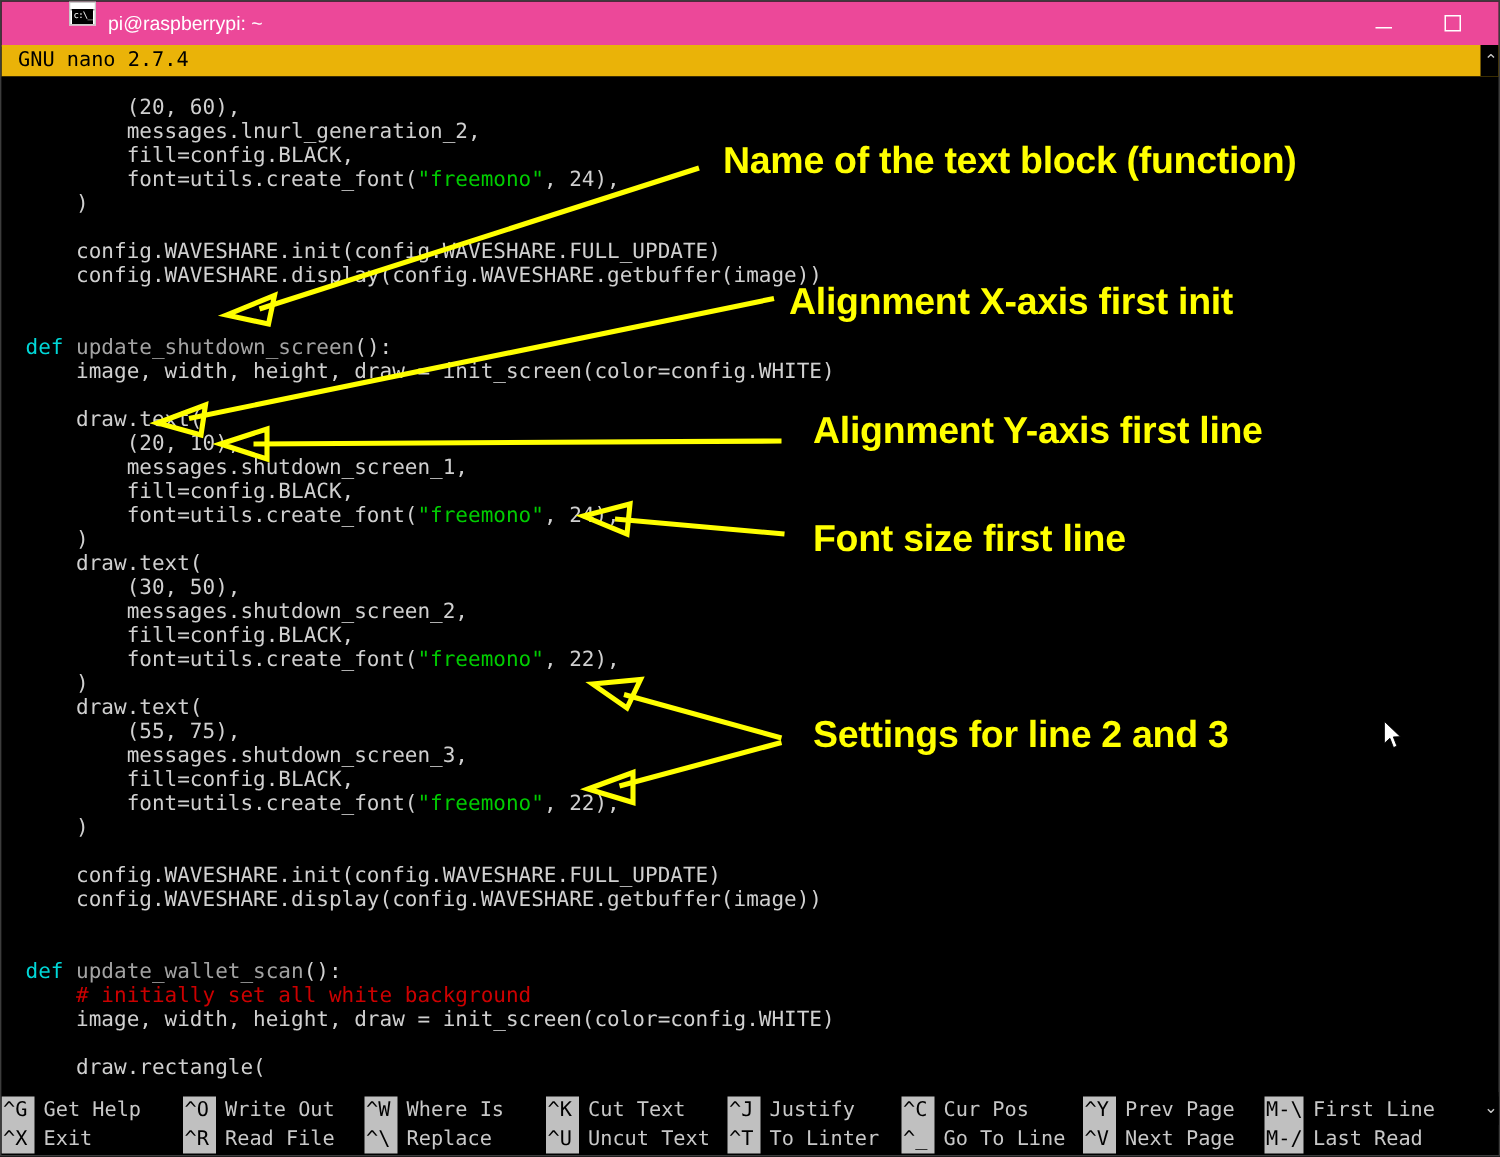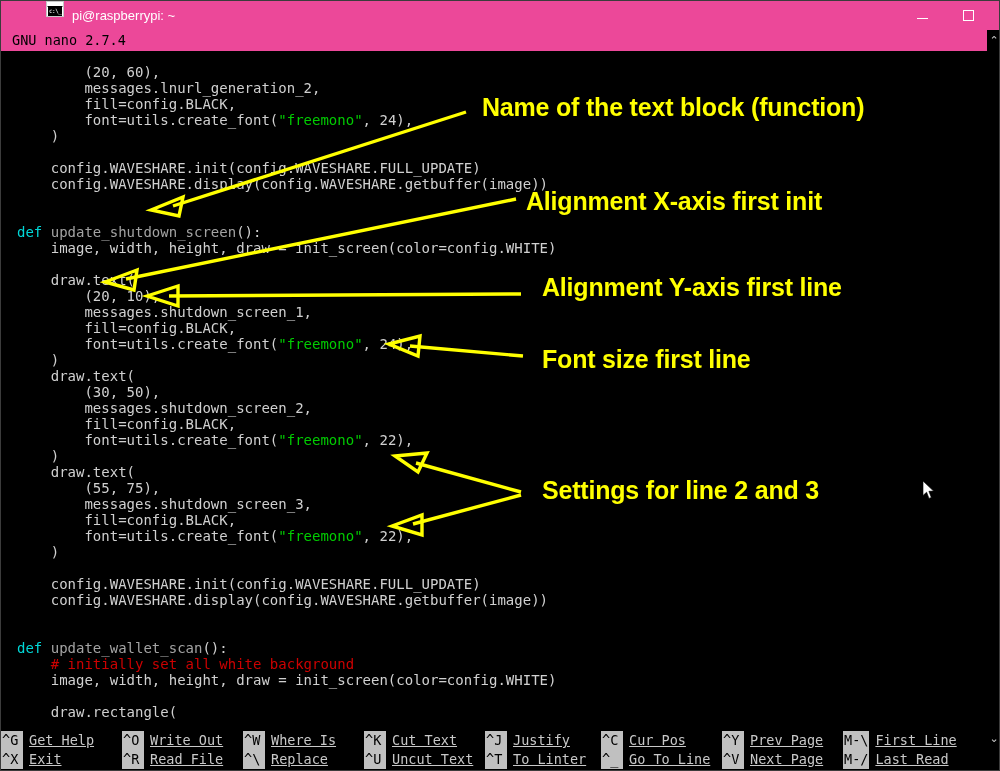--- a/index.html
+++ b/index.html
@@ -77,21 +77,21 @@
   }
   .winbtn .glyph-max {
     display:block; width: 11px; height: 11px; border: 1px solid #fff; box-sizing: border-box;
   }
   .winbtn .glyph-close { font-size: 15px; line-height: 15px; }
 
   
   #nano-header {
     position: absolute; top: 29px; left: 0;
     width: 1000px; height: 21px;
-    background: #ec4899;
+    background: #eab308;
     color: #000000;
     font-family: "DejaVu Sans Mono", monospace;
     font-size: 13.5px;
     line-height: 21px;
     white-space: pre;
     box-sizing: border-box;
   }
   #nano-version { position: absolute; left: 11px; top: 0; }
   #nano-file    { position: absolute; left: 280px; top: 0; }
   #scroll-up {
@@ -140,21 +140,21 @@
   .sc-row { height: 19px; line-height: 19px; display: flex; align-items: center; }
   .sc-key {
     background: #c0c0c0; color: #000;
     display: inline-block;
     padding: 0 1px;
     white-space: pre;
     min-width: 20px;
     text-align: left;
   }
   .sc-lbl {
-    margin-left: 6px; white-space: pre; color: #c8c8c8; text-decoration: underline;
+    margin-left: 6px; white-space: pre; color: #c8c8c8;
   }
   #scroll-down {
     position: absolute; right: 0; top: -3px;
     width: 14px; height: 22px;
     background: #000; color: #c8c8c8;
     font-family: "DejaVu Sans", sans-serif;
     font-size: 11px; line-height: 22px; text-align: center;
   }
 
   

